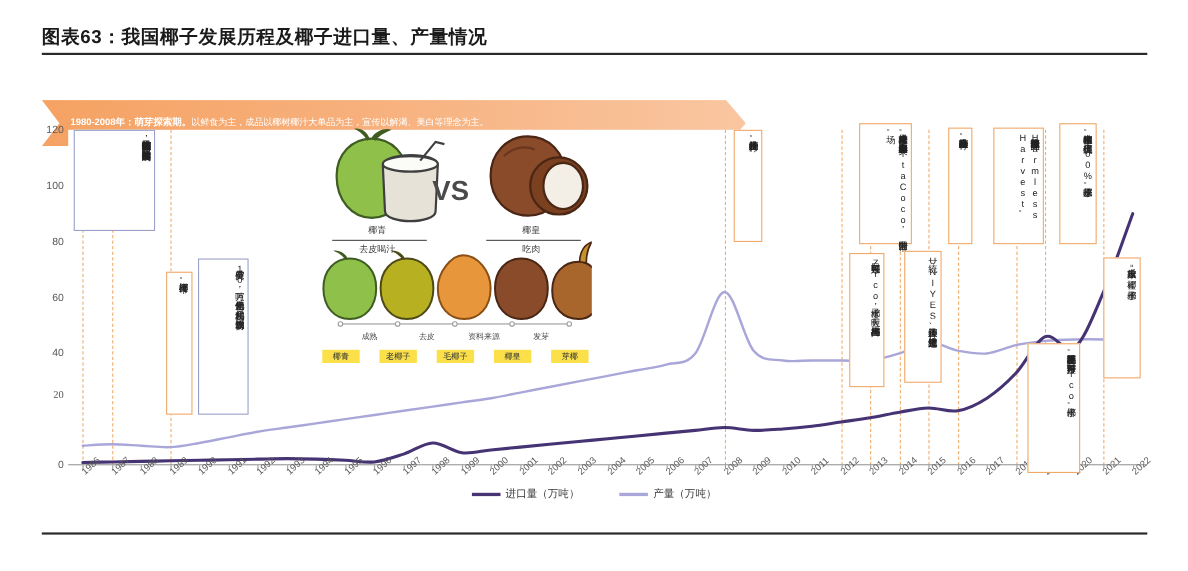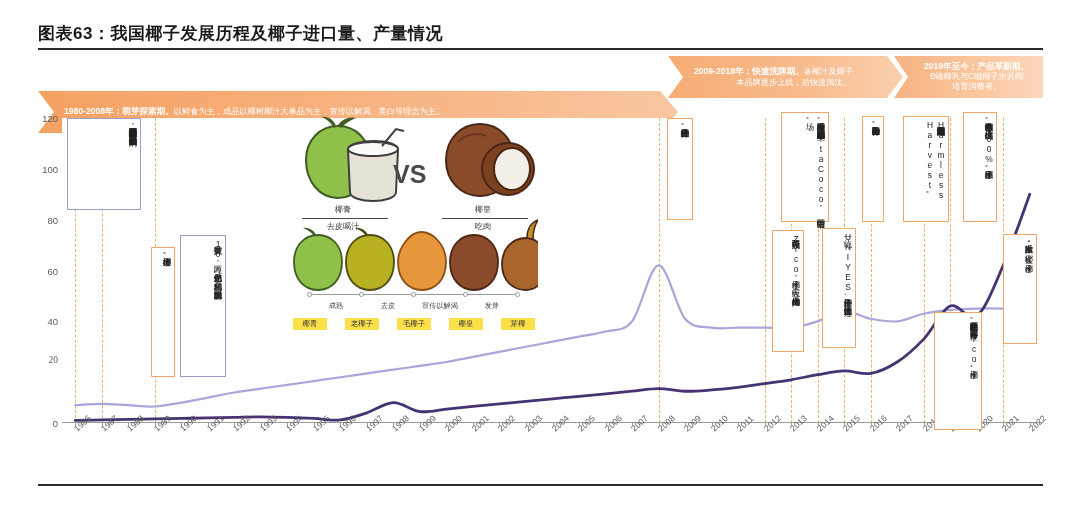--- a/index.html
+++ b/index.html
@@ -107,29 +107,20 @@
 <body>
 
 <div id="root">
 
   <div class="title">图表63：我国椰子发展历程及椰子进口量、产量情况</div>
   <div class="title-rule"></div>
 
   <div class="banner">
     <div class="chev c1">
       <div class="ln"><span class="hdr">1980-2008年：萌芽探索期。</span><span>以鲜食为主，成品以椰树椰汁大单品为主，宣传以解渴、美白等理念为主。</span></div>
-    </div>
-    <div class="chev c2">
-      <div class="ln"><span class="hdr">2009-2018年：快速洗牌期。</span><span>各椰汁及椰子</span></div>
-      <div class="ln b2">本品牌逐步上线，后快速淘汰。</div>
-    </div>
-    <div class="chev c3">
-      <div class="ln hdr">2019年至今：产品革新期。</div>
-      <div class="ln">B端椰乳与C端椰子水共同</div>
-      <div class="ln">培育消费者。</div>
     </div>
   </div>
 
   <div class="plot" id="plot">
     <div class="plot-bg"></div>
     <div id="yticks">
         <div class="ytick" style="top: 305px;">0</div>
         <div class="ytick" style="top: 242px; font-family: Liberation Serif, serif;">20</div>
         <div class="ytick" style="top: 203.333px;">40</div>
         <div class="ytick" style="top: 152.5px;">60</div>
@@ -289,27 +280,28 @@
     <div id="stage-nodes">
         <div class="node" style="left: 21px; top: 180px;"></div>
         <div class="node" style="left: 73px; top: 180px;"></div>
         <div class="node" style="left: 125px; top: 180px;"></div>
         <div class="node" style="left: 177px; top: 180px;"></div>
         <div class="node" style="left: 229px; top: 180px;"></div>
       </div>
     <div id="stage-texts">
         <div class="stage-txt" style="left: 30px; top: 189px; width: 40px;">成熟</div>
         <div class="stage-txt" style="left: 82px; top: 189px; width: 40px;">去皮</div>
-        <div class="stage-txt" style="left: 134px; top: 189px; width: 40px;">宣传以解渴</div>
+        <div class="stage-txt" style="left: 134px; top: 189px; width: 40px;">资料来源</div>
         <div class="stage-txt" style="left: 186px; top: 189px; width: 40px;">发芽</div>
       </div>
     <div id="chips">
         <div class="chip" style="left: 7px; top: 206px; width: 34px;">椰青</div>
         <div class="chip" style="left: 59px; top: 206px; width: 34px;">老椰子</div>
         <div class="chip" style="left: 111px; top: 206px; width: 34px;">毛椰子</div>
         <div class="chip" style="left: 163px; top: 206px; width: 34px;">椰皇</div>
         <div class="chip" style="left: 215px; top: 206px; width: 34px;">芽椰</div>
       </div>
   </div>
 
+  <div class="legend" id="legend"><span class="item"><span class="sw" style="background: rgb(69, 51, 115);"></span><span>进口量（万吨）</span></span><span class="item"><span class="sw" style="background: rgb(169, 166, 217);"></span><span>产量（万吨）</span></span></div>
 
   <div class="foot-rule"></div>
 </div>
 
 </body></html>

